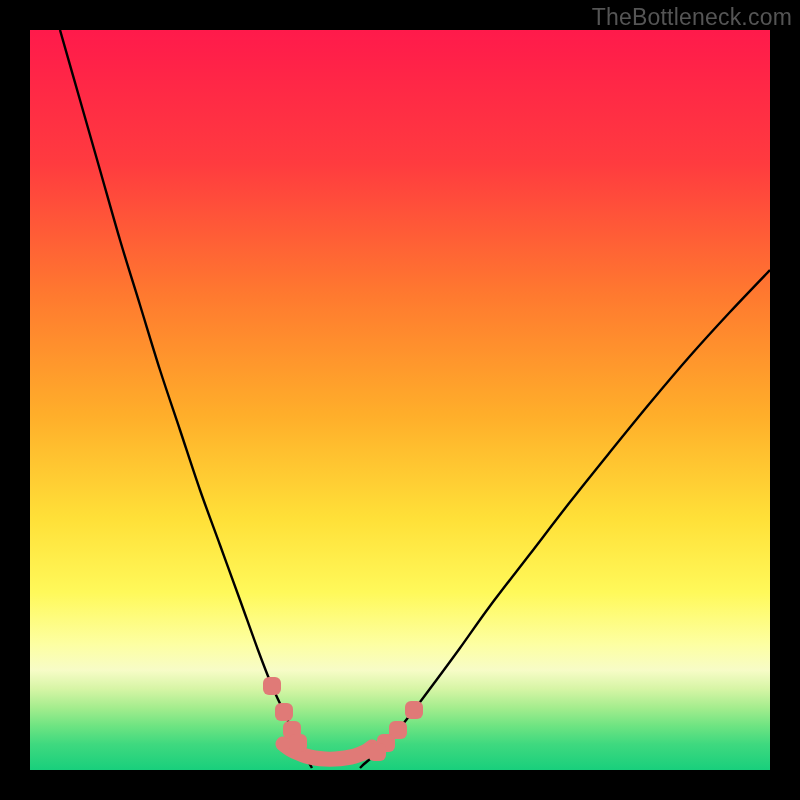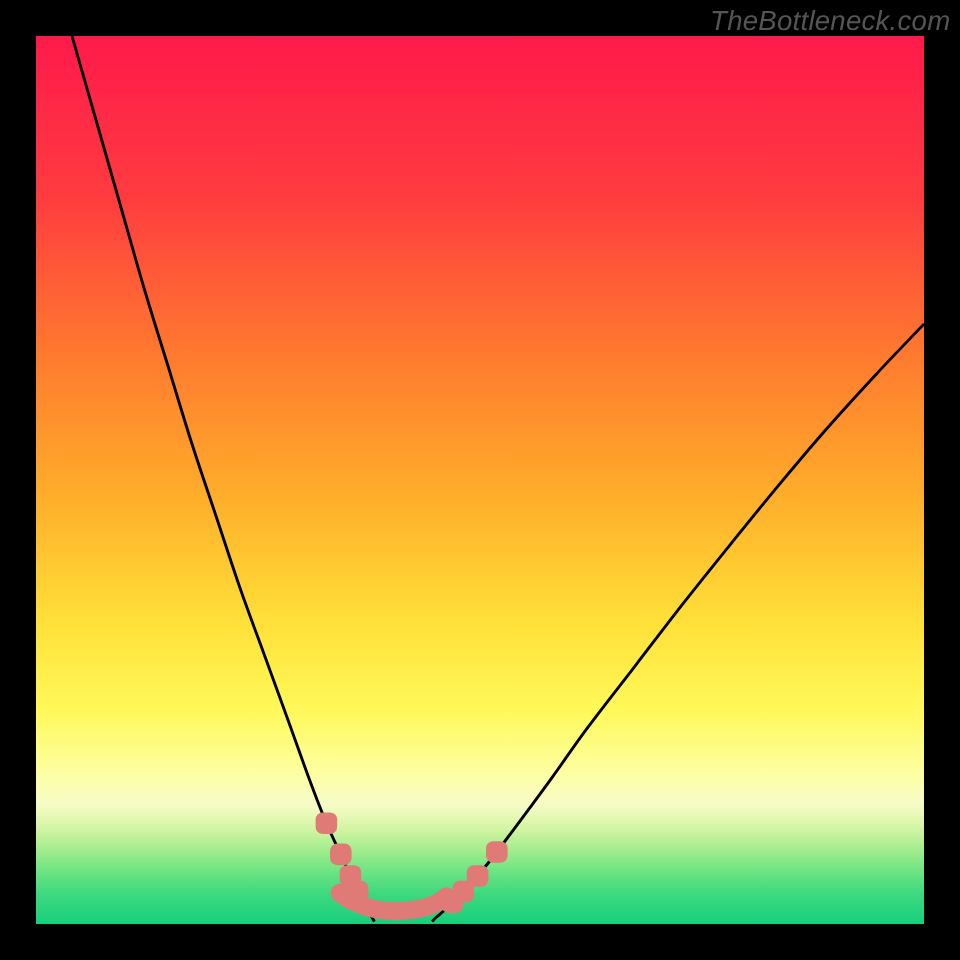--- a/index.html
+++ b/index.html
@@ -9,21 +9,20 @@
     height: 800px;
     overflow: hidden;
     background: #000;
     font-family: Arial, Helvetica, sans-serif;
   }
   .frame {
     position: relative;
     width: 800px;
     height: 612px;
     background: #000;
-    font-style: italic;
   }
   .plot-area {
     position: absolute;
     left: 30px;
     top: 30px;
     width: 740px;
     height: 740px;
     overflow: hidden;
   }
   .gradient-bg {

